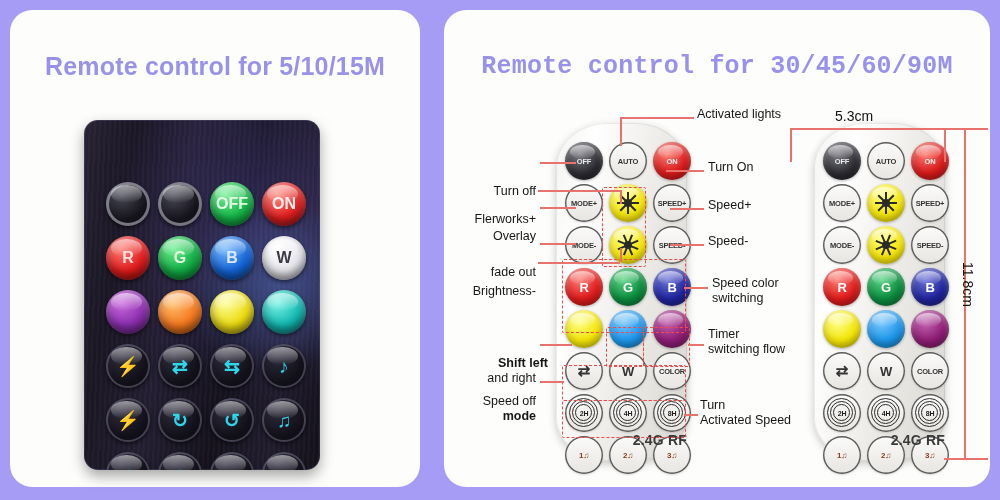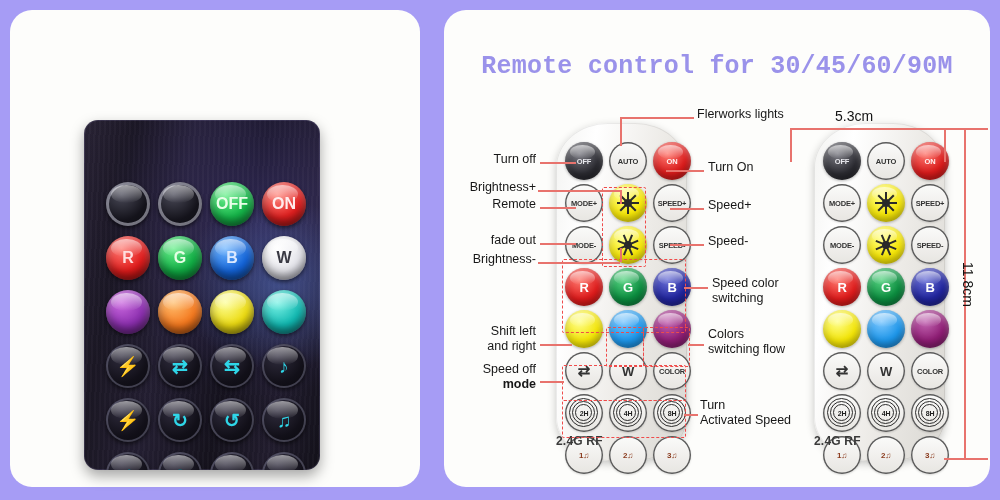--- a/index.html
+++ b/index.html
@@ -128,58 +128,59 @@
   .w-on{background:radial-gradient(circle at 38% 30%,#ff7d74 0%,#d91c1c 55%,#8d0a0a 100%);color:#fff0f0;}
   .w-yellow{background:radial-gradient(circle at 38% 30%,#ffff87 0%,#f5e609 55%,#b6a800 100%);color:#4a4200;}
   .w-red{background:radial-gradient(circle at 38% 30%,#ff7a70 0%,#dd1c1c 55%,#8f0b0b 100%);color:#fff;font-size:13px;}
   .w-green{background:radial-gradient(circle at 38% 30%,#58d583 0%,#0c8c3f 55%,#055527 100%);color:#fff;font-size:13px;}
   .w-blue{background:radial-gradient(circle at 38% 30%,#6c72d8 0%,#21259c 55%,#101360 100%);color:#fff;font-size:13px;}
   .w-yel2{background:radial-gradient(circle at 38% 30%,#ffff8f 0%,#f2e408 55%,#ab9e00 100%);}
   .w-cyan{background:radial-gradient(circle at 38% 30%,#7ec8ff 0%,#1d95e8 55%,#0e5d96 100%);}
   .w-mag{background:radial-gradient(circle at 38% 30%,#c468b4 0%,#8d1d73 55%,#591048 100%);}
   .rf-label{
     position:absolute;left:0;right:0;bottom:13px;
-    text-align:left;font-size:12px;font-weight:bold;color:#3a3a3a;
+    text-align:right;font-size:14px;font-weight:bold;color:#3a3a3a;
     letter-spacing:.2px;
   }
   .sun{position:relative;width:22px;height:22px;}
   .sun .core{position:absolute;left:7px;top:7px;width:8px;height:8px;border-radius:50%;background:#2a2a2a;}
   .sun .ray{position:absolute;left:10px;top:0;width:2px;height:22px;background:#2a2a2a;transform-origin:50% 50%;}
   .tmr{position:relative;width:30px;height:30px;display:flex;align-items:center;justify-content:center;}
   .tmr .ring{position:absolute;border:1.4px solid #2b2b2b;border-radius:50%;}
   .tmr .t{position:relative;z-index:3;font-size:7px;font-weight:bold;color:#1d1d1d;}
   .note{font-size:8px;color:#8a3a1d;font-weight:bold;}
 
   
   .ann{
     position:absolute;
     font-size:12.5px;
     color:#171717;
     white-space:nowrap;
     line-height:1.18;
   }
-  .ann.r{text-align:right;}
+  .ann.r{text-align:right;margin-top:32px;}
   .ann.l{text-align:left;}
   .lead{position:absolute;background:#e8736d;height:1.6px;}
   .leadv{position:absolute;background:#e8736d;width:1.6px;}
   .dash{
     position:absolute;
     border:1.4px dashed #ef4b4b;
     border-radius:2px;
   }
   .dimline{position:absolute;background:#e8736d;}
   .dimtxt{position:absolute;font-size:14px;color:#131313;white-space:nowrap;}
   .dimtxt.vert{transform:rotate(90deg);transform-origin:left top;}
 </style>
 </head>
 <body>
 
 <div class="stage">
 
   <div class="card" id="card-left">
+    <div class="card-title" id="title-left">Remote control for 5/10/15M</div>
 
     <div class="blk-remote">
       <div class="blk-sheen"></div>
       <div class="blk-grid">
 
         <div class="bbtn b-dark">
             <span class="gloss"></span>
           </div>
         <div class="bbtn b-dark">
             <span class="gloss"></span>
@@ -521,60 +522,60 @@
   <div class="dash" style="left:602px;top:187px;width:42px;height:78px;"></div>
   <div class="dash" style="left:562px;top:259px;width:122px;height:72px;"></div>
   <div class="dash" style="left:606px;top:327px;width:36px;height:38px;"></div>
   <div class="dash" style="left:643px;top:327px;width:45px;height:38px;"></div>
   <div class="dash" style="left:562px;top:365px;width:122px;height:34px;"></div>
   <div class="dash" style="left:562px;top:400px;width:122px;height:36px;"></div>
 
   <div class="ann r" style="left:466px;top:152px;width:70px;">Turn off</div>
   <div class="lead" style="left:540px;top:162px;width:36px;"></div>
 
-  <div class="ann r" style="left:450px;top:180px;width:86px;">Brightness+</div>
+  <div class="ann r" style="left:450px;top:180px;width:86px;">Flerworks+</div>
   <div class="lead" style="left:538px;top:190px;width:82px;"></div>
   <div class="leadv" style="left:620px;top:190px;height:14px;"></div>
 
-  <div class="ann r" style="left:466px;top:197px;width:70px;">Remote</div>
+  <div class="ann r" style="left:466px;top:197px;width:70px;">Overlay</div>
   <div class="lead" style="left:540px;top:207px;width:36px;"></div>
 
   <div class="ann r" style="left:462px;top:233px;width:74px;">fade out</div>
   <div class="lead" style="left:540px;top:243px;width:36px;"></div>
 
   <div class="ann r" style="left:446px;top:252px;width:90px;">Brightness-</div>
   <div class="lead" style="left:538px;top:262px;width:82px;"></div>
   <div class="leadv" style="left:620px;top:248px;height:14px;"></div>
 
-  <div class="ann r" style="left:476px;top:324px;width:60px;">Shift left</div>
+  <div class="ann r" style="left:488px;top:324px;width:60px;font-weight:bold;">Shift left</div>
   <div class="ann r" style="left:460px;top:339px;width:76px;">and right</div>
   <div class="lead" style="left:540px;top:344px;width:32px;"></div>
 
   <div class="ann r" style="left:470px;top:362px;width:66px;">Speed off</div>
   <div class="ann r" style="left:492px;top:377px;width:44px;font-weight:bold;">mode</div>
   <div class="lead" style="left:540px;top:381px;width:24px;"></div>
 
-  <div class="ann l" style="left:697px;top:107px;">Flerworks lights</div>
+  <div class="ann l" style="left:697px;top:107px;">Activated lights</div>
   <div class="lead" style="left:620px;top:117px;width:74px;"></div>
   <div class="leadv" style="left:620px;top:117px;height:29px;"></div>
 
   <div class="ann l" style="left:708px;top:160px;">Turn On</div>
   <div class="lead" style="left:666px;top:170px;width:38px;"></div>
 
   <div class="ann l" style="left:708px;top:198px;">Speed+</div>
   <div class="lead" style="left:670px;top:208px;width:34px;"></div>
 
   <div class="ann l" style="left:708px;top:234px;">Speed-</div>
   <div class="lead" style="left:670px;top:244px;width:34px;"></div>
 
   <div class="ann l" style="left:712px;top:276px;">Speed color</div>
   <div class="ann l" style="left:712px;top:291px;">switching</div>
   <div class="lead" style="left:684px;top:287px;width:24px;"></div>
 
-  <div class="ann l" style="left:708px;top:327px;">Colors</div>
+  <div class="ann l" style="left:708px;top:327px;">Timer</div>
   <div class="ann l" style="left:708px;top:342px;">switching flow</div>
   <div class="lead" style="left:688px;top:344px;width:16px;"></div>
 
   <div class="ann l" style="left:700px;top:398px;">Turn</div>
   <div class="ann l" style="left:700px;top:413px;">Activated Speed</div>
   <div class="lead" style="left:684px;top:414px;width:14px;"></div>
 
   <div class="dimline" style="left:790px;top:128px;width:156px;height:1.6px;"></div>
   <div class="dimline" style="left:790px;top:128px;width:1.6px;height:34px;"></div>
   <div class="dimline" style="left:944px;top:128px;width:1.6px;height:34px;"></div>

